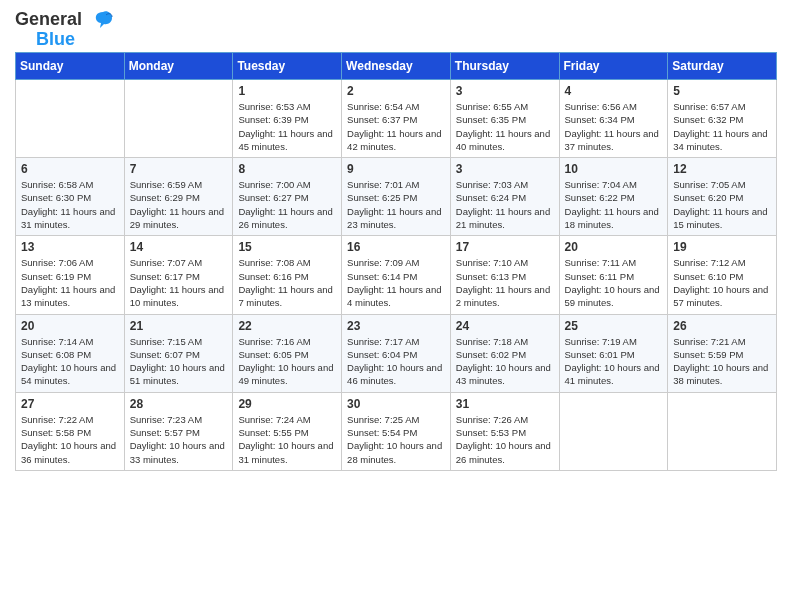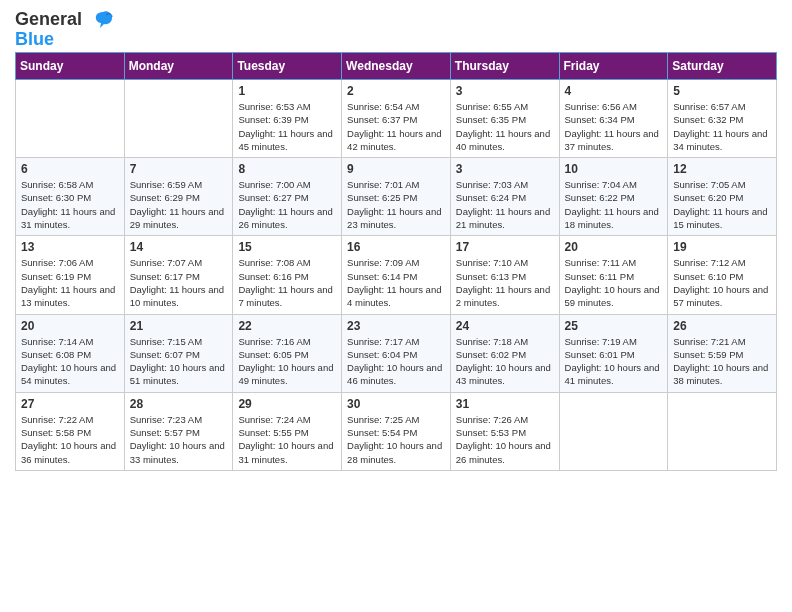--- a/index.html
+++ b/index.html
@@ -25,20 +25,21 @@
       font-size: 18px;
       font-weight: bold;
       color: #333;
       line-height: 1;
     }
     .logo-text-blue {
       font-size: 18px;
       font-weight: bold;
       color: #2196F3;
       line-height: 1;
+      margin-left: 21px;
     }
     .title-area {
       text-align: right;
     }
     .month-title {
       font-size: 36px;
       font-weight: bold;
       color: #333;
       line-height: 1.1;
     }
@@ -46,21 +47,21 @@
       font-size: 14px;
       color: #555;
       margin-top: 2px;
     }
     .calendar {
       width: 100%;
       border-collapse: collapse;
       border: 1px solid #ccc;
     }
     .calendar th {
-      background: #701a75;
+      background: #1d4ed8;
       color: #fff;
       font-size: 12px;
       font-weight: bold;
       padding: 6px 4px;
       text-align: left;
       border: 1px solid #5a9fd4;
     }
     .calendar td {
       vertical-align: top;
       padding: 4px 5px;

